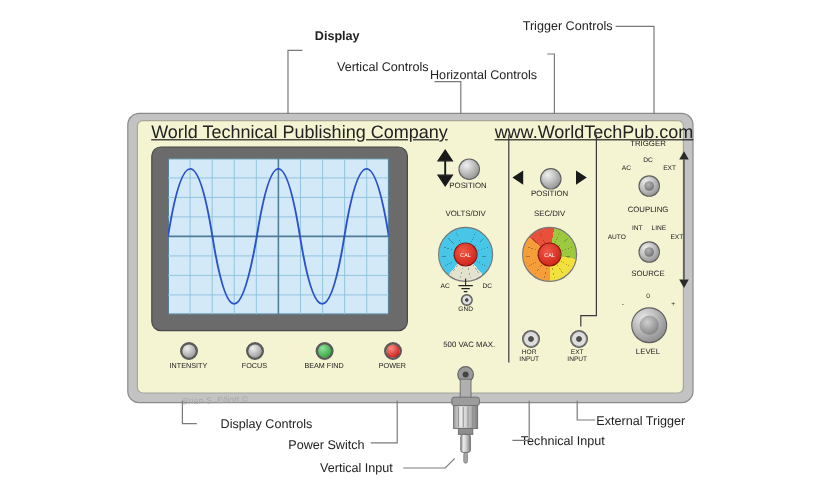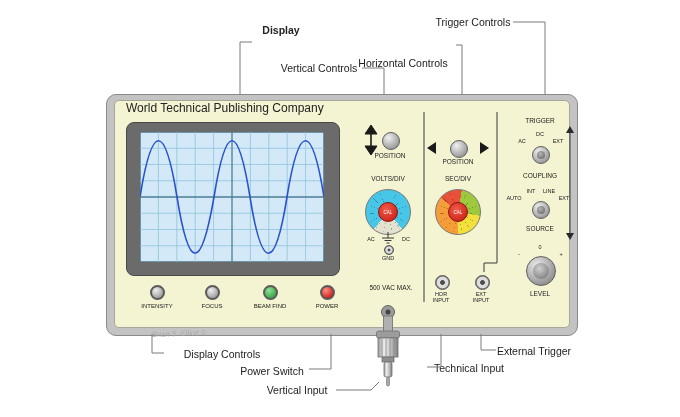--- a/index.html
+++ b/index.html
@@ -5,21 +5,21 @@
   html,body{margin:0;padding:0;background:#fff;}
   .stage{position:relative;width:680px;height:417px;background:#ffffff;
          font-family:"Liberation Sans",sans-serif;overflow:hidden;}
 
   
   .lbl{position:absolute;color:#1a1a1a;white-space:pre-line;line-height:1.15;}
   .callout{font-size:10.5px;color:#222;}
   .c{transform:translateX(-50%);text-align:center;}
   .plabel{font-size:6.5px;color:#222;}
   .tiny{font-size:5.5px;color:#222;}
-  .brandtxt{font-size:12px;color:#222;}
+  .brandtxt{font-size:15px;color:#222;text-decoration:underline;}
   .sig{font-size:7.5px;color:#a9a9a9;font-style:italic;transform:rotate(-2deg);}
 
   
   .scope-outer{position:absolute;left:106px;top:94px;width:470px;height:240px;
                background:#c3c3c3;border:1px solid #8a8a8a;border-radius:10px;}
   .scope-face{position:absolute;left:114px;top:100px;width:454px;height:226px;
               background:#f4f3d2;border:1px solid #a6a69a;border-radius:5px;}
 
   
   .bezel{position:absolute;left:126px;top:122px;width:212px;height:152px;
@@ -62,20 +62,21 @@
 </style>
 </head>
 <body>
 
 <div class="stage">
 
   <div class="scope-outer"></div>
   <div class="scope-face"></div>
 
   <div class="lbl brandtxt" style="left:126px;top:102px;">World Technical Publishing Company</div>
+  <div class="lbl brandtxt c" style="left:495px;top:102px;">www.WorldTechPub.com</div>
 
   <div class="bezel"></div>
   <svg class="screen" viewBox="0 0 184 130">
     <rect x="0" y="0" width="184" height="130" fill="#d3e9f7" stroke="#49758d" stroke-width="1.5"></rect>
     <path stroke="#8fc3de" stroke-width="0.8" fill="none" d="M18.4,0 V130 M36.8,0 V130 M55.2,0 V130 M73.6,0 V130 M110.4,0 V130 M128.8,0 V130 M147.2,0 V130 M165.6,0 V130
          M0,16.25 H184 M0,32.5 H184 M0,48.75 H184 M0,81.25 H184 M0,97.5 H184 M0,113.75 H184"></path>
     <path stroke="#4e7d96" stroke-width="1.3" fill="none" d="M92,0 V130 M0,65 H184"></path>
     <path stroke="#2a52cc" stroke-width="1.6" fill="none" d="M0,65 C12,-10 25,-10 37,65 C49,140 61,140 74,65 C86,-10 98,-10 110,65 C122,140 135,140 147,65 C159,-10 172,-10 184,65"></path>
   </svg>
 
@@ -129,21 +130,21 @@
 
   <div class="lbl tiny c" style="left:540px;top:244px;">0</div>
   <div class="lbl tiny c" style="left:519px;top:251px;">-</div>
   <div class="lbl tiny c" style="left:561px;top:251px;">+</div>
   <div class="knob knob-level" style="left:526px;top:256px;width:28px;height:28px;"></div>
   <div class="lbl plabel c" style="left:540px;top:290px;">LEVEL</div>
 
   <div class="lbl sig" style="left:152px;top:330px;">Brian S. Elliott ©</div>
 
   <div class="lbl callout c" style="left:281px;top:24px;font-weight:bold;">Display</div>
-  <div class="lbl callout c" style="left:319px;top:62px;text-align:center;">Vertical Controls</div>
+  <div class="lbl callout c" style="left:319px;top:50px;text-align:center;">Vertical Controls</div>
   <div class="lbl callout c" style="left:403px;top:39px;margin-top:18px;">Horizontal Controls</div>
   <div class="lbl callout c" style="left:473px;top:16px;">Trigger Controls</div>
   <div class="lbl callout c" style="left:207px;top:348px;padding-left:30px;">Display Controls</div>
   <div class="lbl callout c" style="left:272px;top:365px;text-align:center;">Power Switch</div>
   <div class="lbl callout c" style="left:297px;top:384px;">Vertical Input</div>
   <div class="lbl callout c" style="left:469px;top:362px;">Technical Input</div>
   <div class="lbl callout c" style="left:534px;top:345px;">External Trigger</div>
 
   <svg class="overlay" viewBox="0 0 680 417">
     <defs>

